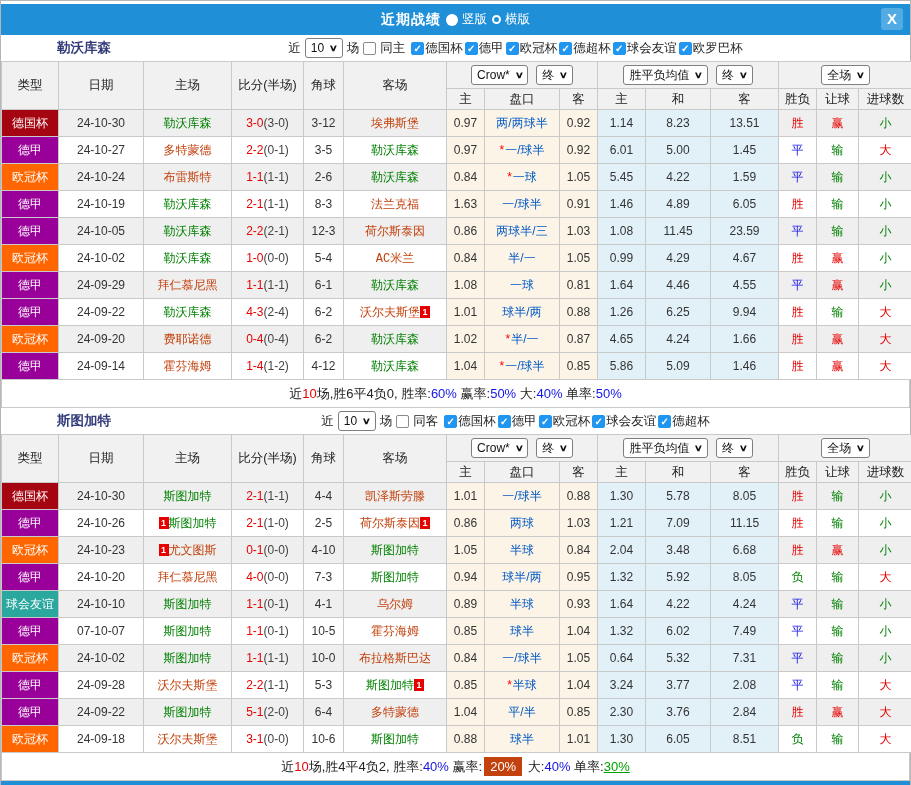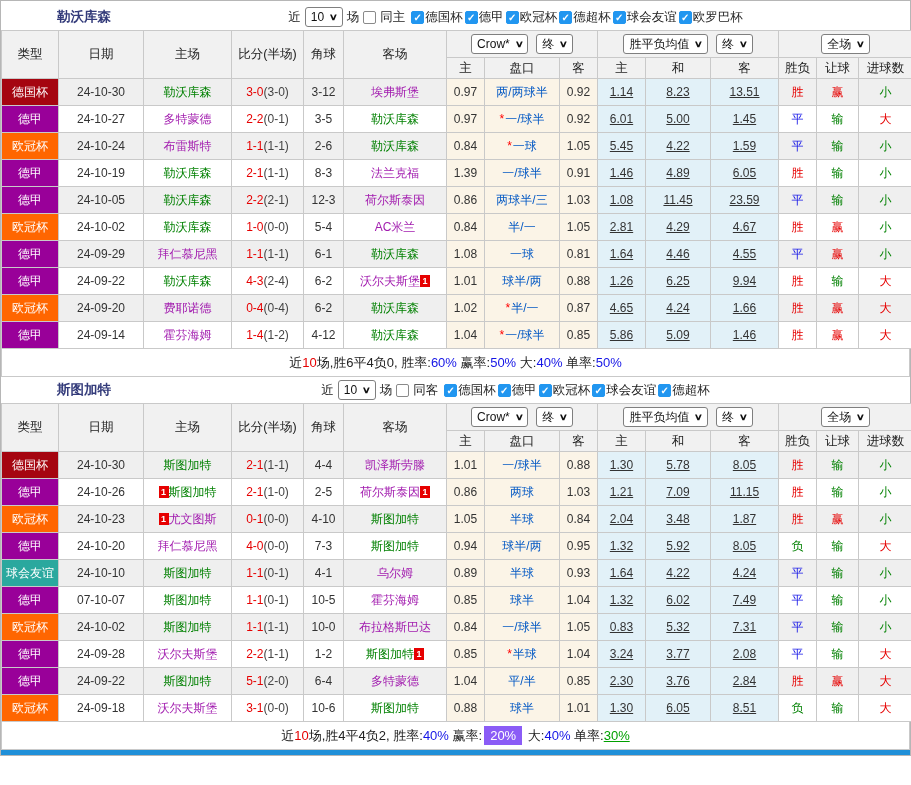--- a/index.html
+++ b/index.html
@@ -29,40 +29,54 @@
   .grid thead th { background:#f1f1f1; color:#222; font-size:12.5px; }
   .hrow1 th { height:27px; }
   .hrow2 th { height:21px; }
   .ddcell { background:#f1f1f1; }
   .dd-wrap { display:flex; align-items:center; justify-content:center; gap:8px; }
   .grid td { height:27px; font-size:12px; color:#333; }
   tr.r-even td.base { background:#efefef; }
   tr.r-odd td.base { background:#ffffff; }
   td.type-td { color:#fff; font-size:12px; }
   td.crow { background:#fbf4e7 !important; }
-  td.avgc { background:#e2f1f8 !important;text-decoration:underline; }
+  td.avgc { background:#e2f1f8 !important; }
   .self { color:#008000; }
-  .opp { color:#a21caf; }
+  .opp { color:#c2410c;font-family:Liberation Mono, monospace; }
   .sc-main { color:#e60000; }
   .sc-half { color:#444; }
   .hcap { color:#0459c4; }
   .star { color:#ff0000; margin-right:1px; }
   .avg-mid { color:#0459c4; }
   .badge1 { display:inline-block; background:#e60000; color:#fff; font-size:9px; font-weight:bold; width:10px; height:12px; line-height:12px; vertical-align:1px; }
   
   .summary { height:28px; display:flex; align-items:center; justify-content:center; font-size:13px; border-left:1px solid #c9c9c9; border-right:1px solid #c9c9c9; border-bottom:1px solid #c9c9c9; background:#fff; white-space:pre; }
   .sum-k { color:#222; } .sum-r { color:#e60000; } .sum-b { color:#1414e6; } .sum-g { color:#00a000;text-decoration:underline; }
-  .sum-gbox { background:#8b5cf6; color:#fff; padding:2px 6px; margin:0 2px; }
+  .sum-gbox { background:#c2410c; color:#fff; padding:2px 6px; margin:0 2px; }
   .bottombar { height:5px; background:#1f8fd8; }
 </style>
 </head>
 <body>
 
 <div class="window">
 
+  <div class="titlebar">
+    <div class="title-group">
+      <span class="win-title">近期战绩</span>
+      <span class="radio-opt">
+        <span class="r-dot"></span>
+        <span>竖版</span>
+      </span>
+      <span class="radio-opt">
+        <span class="r-dot hollow"></span>
+        <span>横版</span>
+      </span>
+    </div>
+    <span class="close-btn">X</span>
+  </div>
 
   <div class="section-head">
     <span class="team-name">勒沃库森</span>
     <span class="filters">
       <span>近</span>
       <span class="sel">
         <span>10</span>
         <span class="chev">∨</span>
       </span>
       <span>场</span>
@@ -213,21 +227,21 @@
           <td class="base" style="color: rgb(0, 128, 0);">输</td>
           <td class="base" style="color: rgb(0, 128, 0);">小</td>
         </tr>
         <tr class="r-odd">
           <td class="type-td" style="background: rgb(153, 0, 153);">德甲</td>
           <td class="base">24-10-19</td>
           <td class="base"><span class="self">勒沃库森</span></td>
           <td class="base"><span class="sc-main">2-1</span><span class="sc-half">(1-1)</span></td>
           <td class="base">8-3</td>
           <td class="base"><span class="opp">法兰克福</span></td>
-          <td class="crow">1.39</td>
+          <td class="crow">1.63</td>
           <td class="crow"><span class="hcap">一/球半</span></td>
           <td class="crow">0.91</td>
           <td class="avgc">1.46</td>
           <td class="avgc avg-mid">4.89</td>
           <td class="avgc">6.05</td>
           <td class="base" style="color: rgb(230, 0, 0);">胜</td>
           <td class="base" style="color: rgb(0, 128, 0);">输</td>
           <td class="base" style="color: rgb(0, 128, 0);">小</td>
         </tr>
         <tr class="r-even">
@@ -250,21 +264,21 @@
         <tr class="r-odd">
           <td class="type-td" style="background: rgb(255, 102, 0);">欧冠杯</td>
           <td class="base">24-10-02</td>
           <td class="base"><span class="self">勒沃库森</span></td>
           <td class="base"><span class="sc-main">1-0</span><span class="sc-half">(0-0)</span></td>
           <td class="base">5-4</td>
           <td class="base"><span class="opp">AC米兰</span></td>
           <td class="crow">0.84</td>
           <td class="crow"><span class="hcap">半/一</span></td>
           <td class="crow">1.05</td>
-          <td class="avgc">2.81</td>
+          <td class="avgc">0.99</td>
           <td class="avgc avg-mid">4.29</td>
           <td class="avgc">4.67</td>
           <td class="base" style="color: rgb(230, 0, 0);">胜</td>
           <td class="base" style="color: rgb(230, 0, 0);">赢</td>
           <td class="base" style="color: rgb(0, 128, 0);">小</td>
         </tr>
         <tr class="r-even">
           <td class="type-td" style="background: rgb(153, 0, 153);">德甲</td>
           <td class="base">24-09-29</td>
           <td class="base"><span class="opp">拜仁慕尼黑</span></td>
@@ -477,21 +491,21 @@
           <td class="base">24-10-23</td>
           <td class="base"><span class="badge1">1</span><span class="opp">尤文图斯</span></td>
           <td class="base"><span class="sc-main">0-1</span><span class="sc-half">(0-0)</span></td>
           <td class="base">4-10</td>
           <td class="base"><span class="self">斯图加特</span></td>
           <td class="crow">1.05</td>
           <td class="crow"><span class="hcap">半球</span></td>
           <td class="crow">0.84</td>
           <td class="avgc">2.04</td>
           <td class="avgc avg-mid">3.48</td>
-          <td class="avgc">1.87</td>
+          <td class="avgc">6.68</td>
           <td class="base" style="color: rgb(230, 0, 0);">胜</td>
           <td class="base" style="color: rgb(230, 0, 0);">赢</td>
           <td class="base" style="color: rgb(0, 128, 0);">小</td>
         </tr>
         <tr class="r-odd">
           <td class="type-td" style="background: rgb(153, 0, 153);">德甲</td>
           <td class="base">24-10-20</td>
           <td class="base"><span class="opp">拜仁慕尼黑</span></td>
           <td class="base"><span class="sc-main">4-0</span><span class="sc-half">(0-0)</span></td>
           <td class="base">7-3</td>
@@ -543,33 +557,33 @@
         <tr class="r-even">
           <td class="type-td" style="background: rgb(255, 102, 0);">欧冠杯</td>
           <td class="base">24-10-02</td>
           <td class="base"><span class="self">斯图加特</span></td>
           <td class="base"><span class="sc-main">1-1</span><span class="sc-half">(1-1)</span></td>
           <td class="base">10-0</td>
           <td class="base"><span class="opp">布拉格斯巴达</span></td>
           <td class="crow">0.84</td>
           <td class="crow"><span class="hcap">一/球半</span></td>
           <td class="crow">1.05</td>
-          <td class="avgc">0.83</td>
+          <td class="avgc">0.64</td>
           <td class="avgc avg-mid">5.32</td>
           <td class="avgc">7.31</td>
           <td class="base" style="color: rgb(20, 20, 230);">平</td>
           <td class="base" style="color: rgb(0, 128, 0);">输</td>
           <td class="base" style="color: rgb(0, 128, 0);">小</td>
         </tr>
         <tr class="r-odd">
           <td class="type-td" style="background: rgb(153, 0, 153);">德甲</td>
           <td class="base">24-09-28</td>
           <td class="base"><span class="opp">沃尔夫斯堡</span></td>
           <td class="base"><span class="sc-main">2-2</span><span class="sc-half">(1-1)</span></td>
-          <td class="base">1-2</td>
+          <td class="base">5-3</td>
           <td class="base"><span class="self">斯图加特</span><span class="badge1">1</span></td>
           <td class="crow">0.85</td>
           <td class="crow"><span class="star">*</span><span class="hcap">半球</span></td>
           <td class="crow">1.04</td>
           <td class="avgc">3.24</td>
           <td class="avgc avg-mid">3.77</td>
           <td class="avgc">2.08</td>
           <td class="base" style="color: rgb(20, 20, 230);">平</td>
           <td class="base" style="color: rgb(0, 128, 0);">输</td>
           <td class="base" style="color: rgb(230, 0, 0);">大</td>

